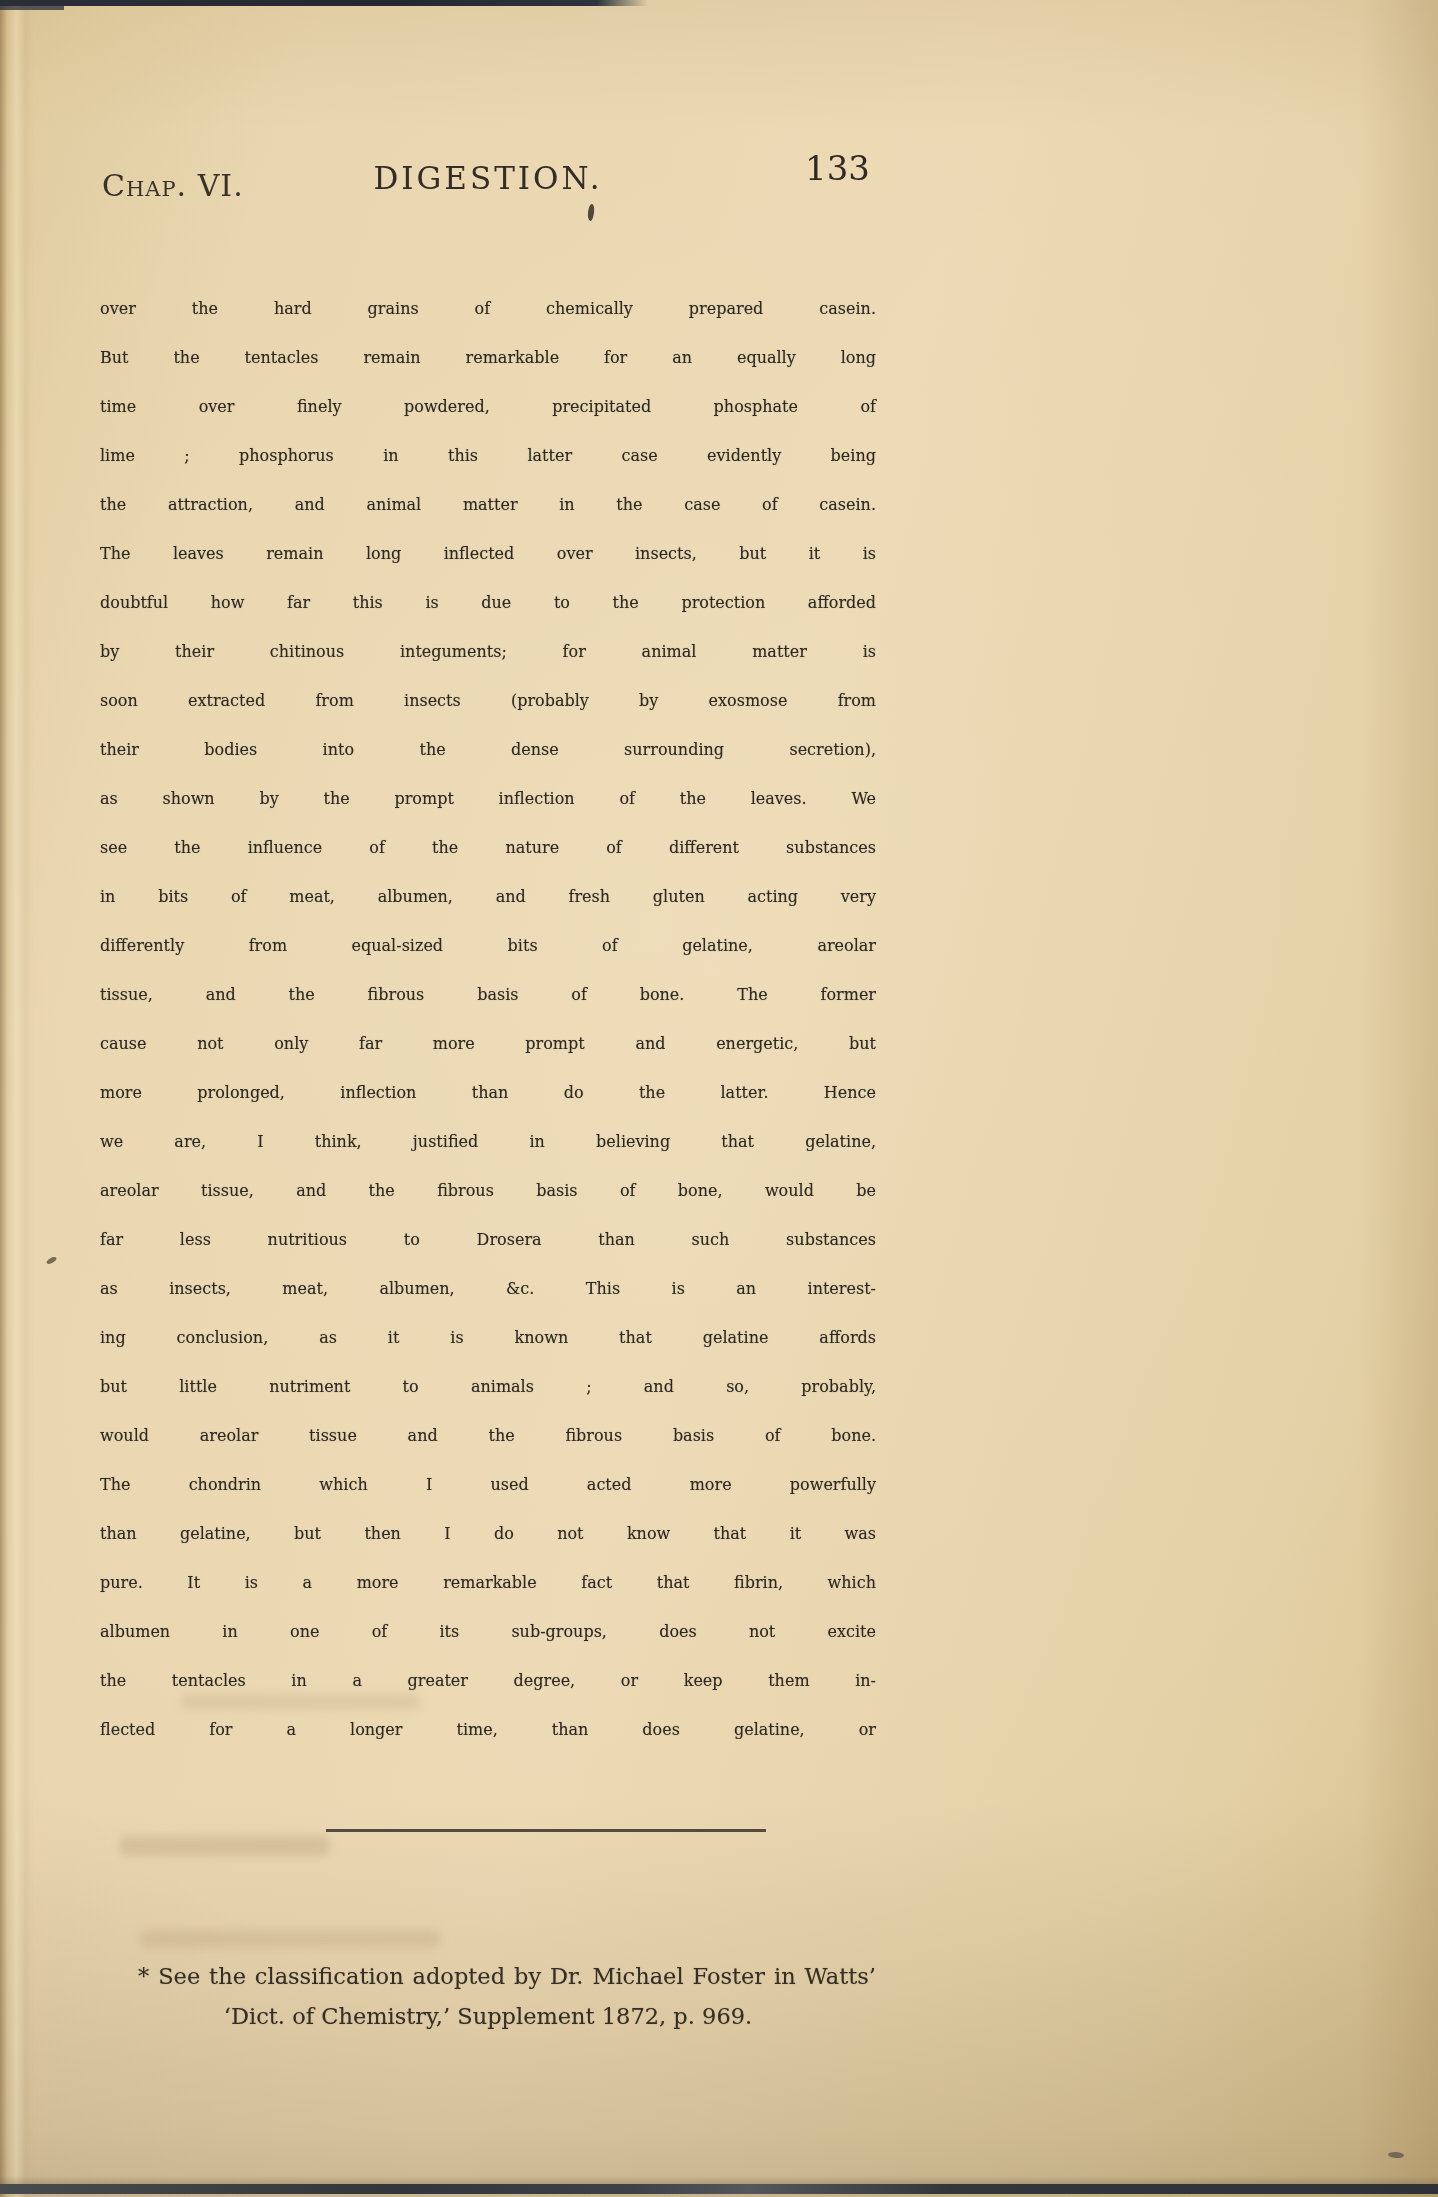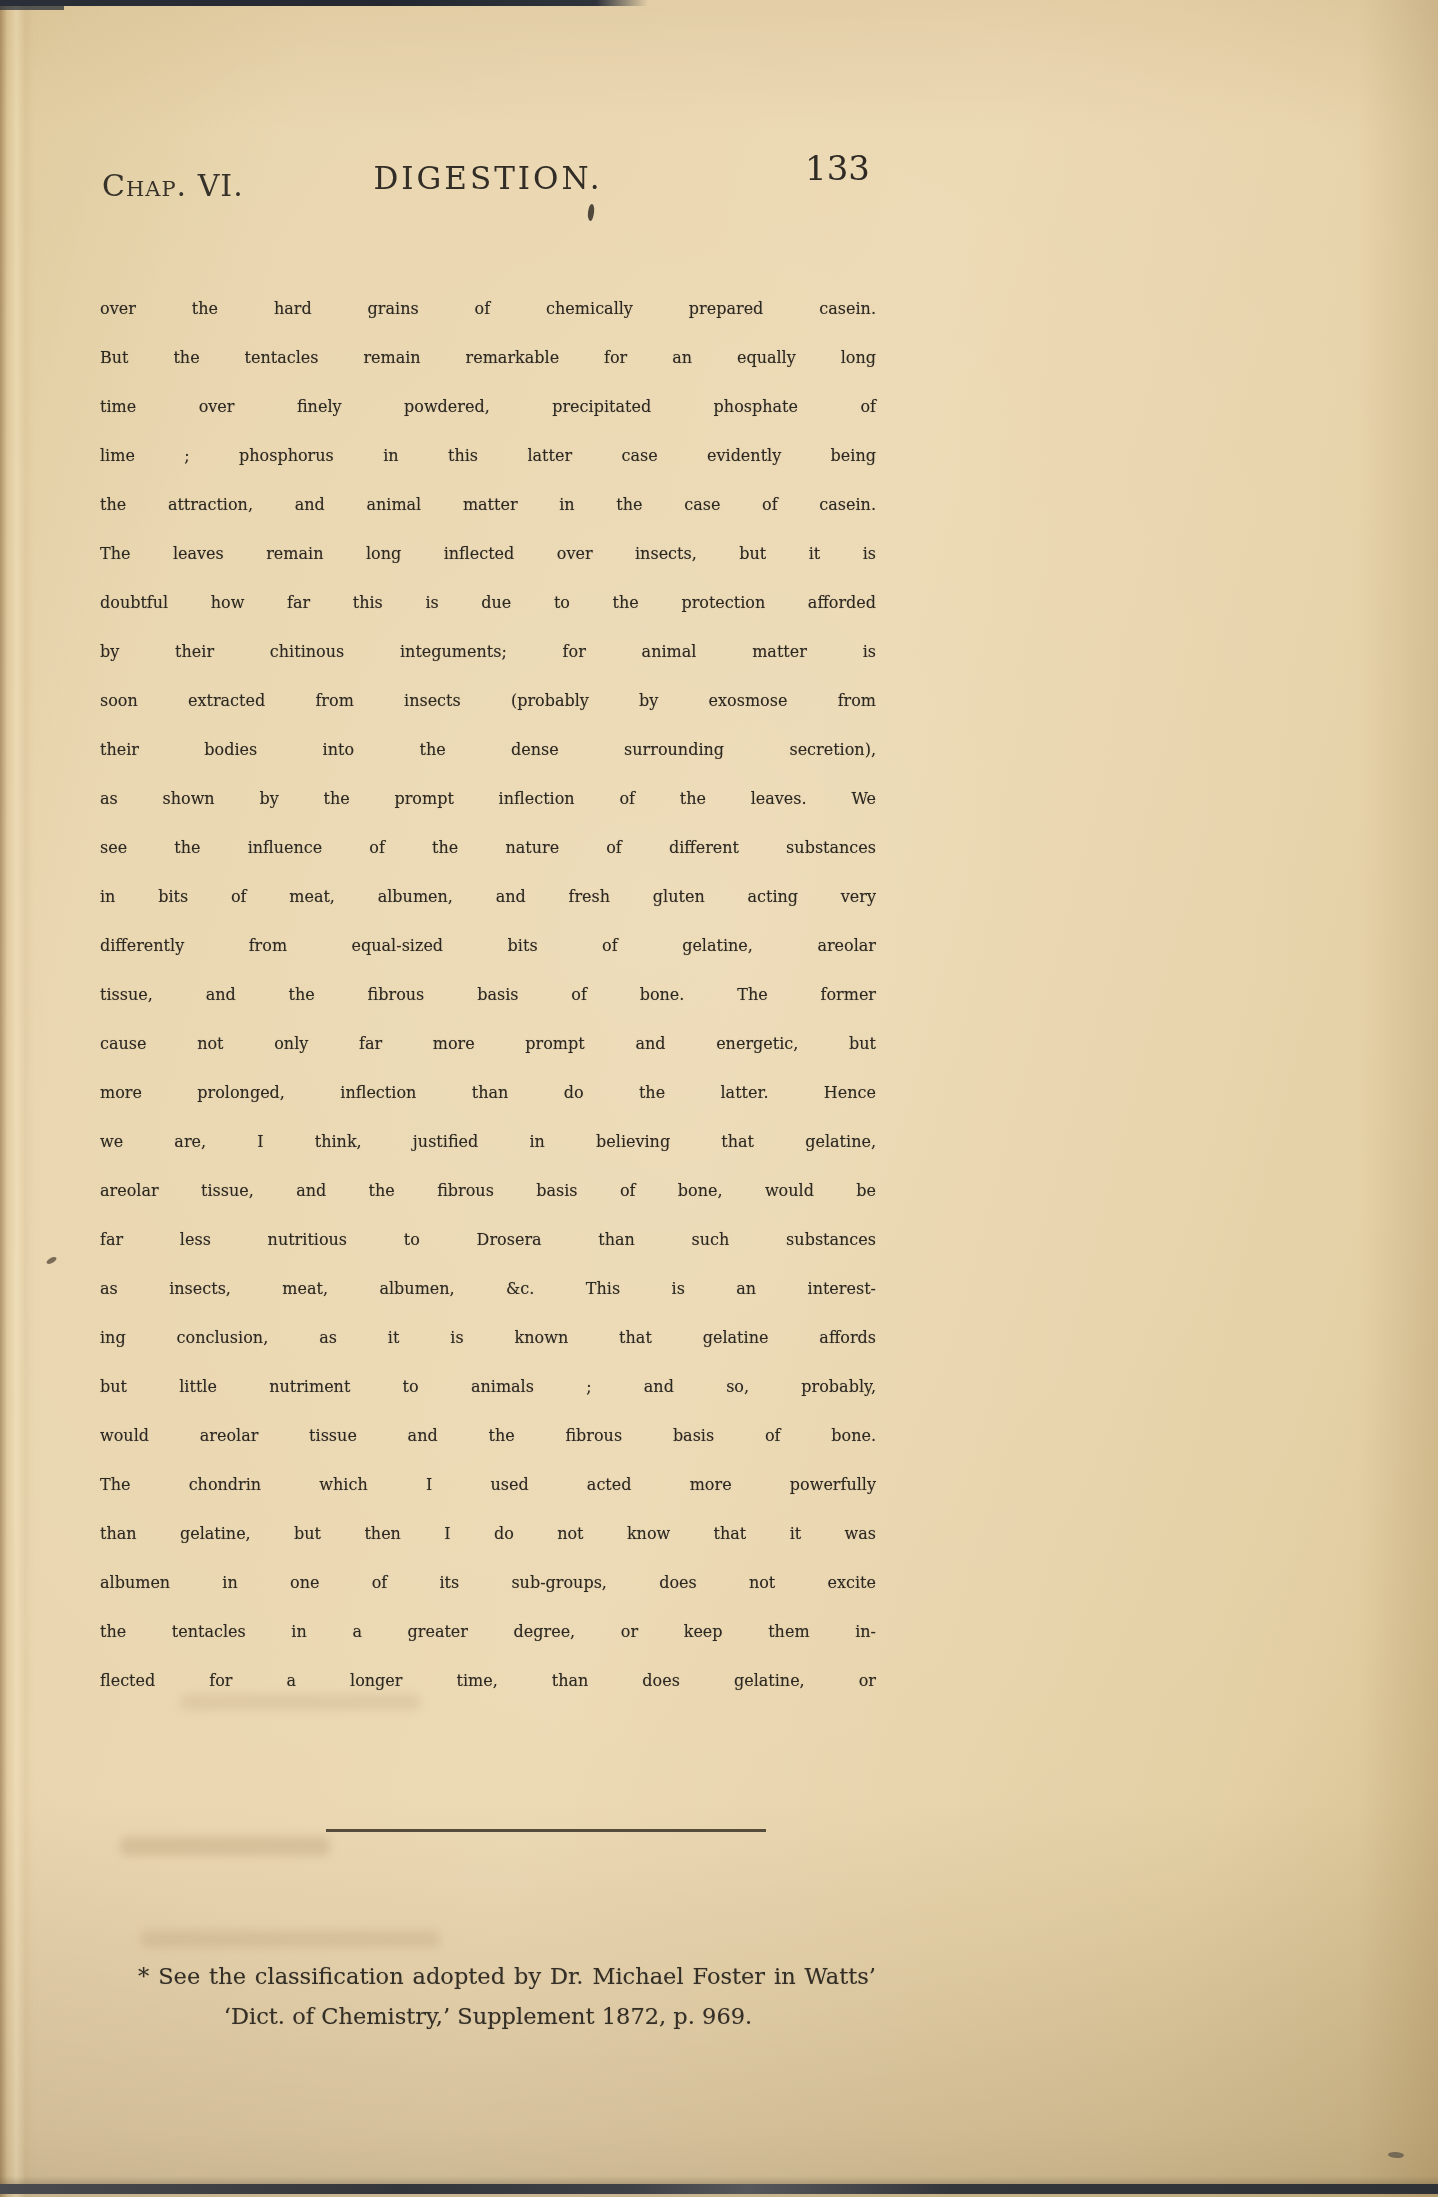--- a/index.html
+++ b/index.html
@@ -112,20 +112,21 @@
       <div class="ln">more prolonged, inflection than do the latter. Hence</div>
       <div class="ln">we are, I think, justified in believing that gelatine,</div>
       <div class="ln">areolar tissue, and the fibrous basis of bone, would be</div>
       <div class="ln">far less nutritious to Drosera than such substances</div>
       <div class="ln">as insects, meat, albumen, &amp;c. This is an interest-</div>
       <div class="ln">ing conclusion, as it is known that gelatine affords</div>
       <div class="ln">but little nutriment to animals ; and so, probably,</div>
       <div class="ln">would areolar tissue and the fibrous basis of bone.</div>
       <div class="ln">The chondrin which I used acted more powerfully</div>
       <div class="ln">than gelatine, but then I do not know that it was</div>
+      <div class="ln">pure. It is a more remarkable fact that fibrin, which</div>
       <div class="ln">albumen in one of its sub-groups, does not excite</div>
       <div class="ln">the tentacles in a greater degree, or keep them in-</div>
       <div class="ln">flected for a longer time, than does gelatine, or</div>
     </div>
 
     <div class="footnote-rule"></div>
 
     <div class="footnote">
       <div class="fn-line-1">* See the classification adopted by Dr. Michael Foster in Watts’</div>
       <div class="fn-line-2">‘Dict. of Chemistry,’ Supplement 1872, p. 969.</div>

